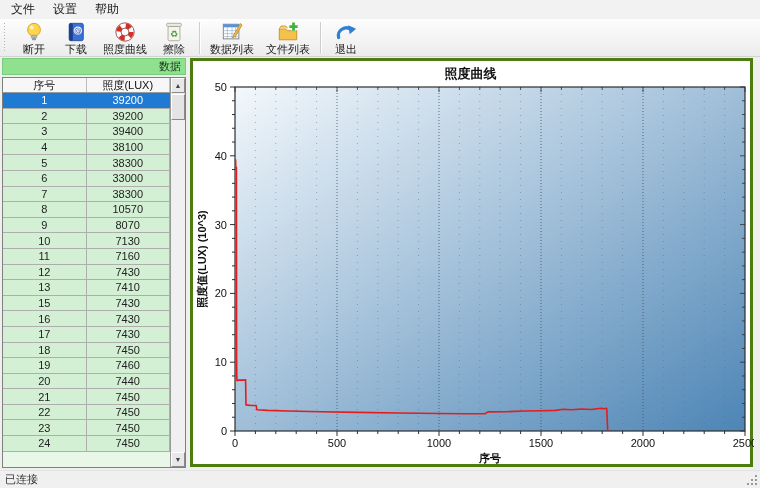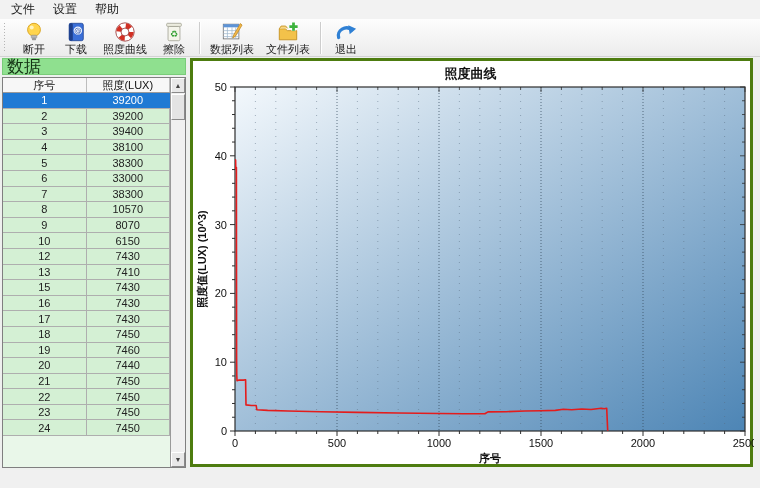--- a/index.html
+++ b/index.html
@@ -23,21 +23,21 @@
   .ticon { width:24px; height:22px; display:block; }
   .tlabel { line-height:12px; white-space:nowrap; }
   .tsep { width:1px; height:32px; background:#cdcdcd; box-shadow:1px 0 0 #ffffff; margin:0 4px; }
 
   
   .main { position:absolute; top:57px; left:0; right:0; bottom:18px; background:#eef0ee; }
 
   
   .left-panel { position:absolute; left:2px; top:1px; width:184px; bottom:2px; }
   .green-header { height:17px; background:#8fe08f; border:1px solid #79cc79;
-    font-size:17px; line-height:15px; padding:0 4px; color:#143314; }
+    font-size:11px; line-height:15px; padding:0 4px; color:#143314;text-align:right; }
   .table-wrap { position:absolute; top:19px; left:0; right:0; bottom:0;
     border:1px solid #7f7f7f; background:#fff; display:flex; overflow:hidden; }
   .grid-col { flex:1 1 auto; display:flex; flex-direction:column; overflow:hidden; background:#e9f7e9; }
   .grid-header { display:flex; height:15px; background:#f7f7f7; border-bottom:1px solid #9a9a9a;
     font-size:11px; color:#111; flex:0 0 auto; }
   .grid-header .cell { border-right:1px solid #bdbdbd; }
   .rows { flex:1 1 auto; overflow:hidden; }
   .row { display:flex; height:15.6px; background:#d4f0d4; border-bottom:1px solid #aeaeae;
     font-size:11px; color:#222; }
   .row .cell { border-right:1px solid #aeaeae; }
@@ -204,21 +204,25 @@
               <div class="row">
                 <div class="cell">8</div>
                 <div class="cell">10570</div>
               </div>
               <div class="row">
                 <div class="cell">9</div>
                 <div class="cell">8070</div>
               </div>
               <div class="row">
                 <div class="cell">10</div>
-                <div class="cell">6150</div>
+                <div class="cell">7130</div>
+              </div>
+              <div class="row">
+                <div class="cell">11</div>
+                <div class="cell">7160</div>
               </div>
               <div class="row">
                 <div class="cell">12</div>
                 <div class="cell">7430</div>
               </div>
               <div class="row">
                 <div class="cell">13</div>
                 <div class="cell">7410</div>
               </div>
               <div class="row">
@@ -427,14 +431,27 @@
           <text x="34" y="98.80000000000001" text-anchor="end" font-size="11" fill="#111">40</text>
           <text x="34" y="30" text-anchor="end" font-size="11" fill="#111">50</text>
           <text x="297" y="401" text-anchor="middle" font-size="11" font-weight="bold" fill="#111">序号</text>
           <text x="13" y="198" text-anchor="middle" font-size="11" font-weight="bold" fill="#111" transform="rotate(-90 13 198)">照度值(LUX) (10^3)</text>
           <polyline points="42.2,100.3 42.6,98.9 42.8,107.9 43.0,106.5 43.2,107.2 43.4,106.5 43.6,297.1 43.8,314.3 44.0,319.8 46.1,319.1 50.2,319.1 52.6,318.7 53.0,343.9 58.3,344.5 63.2,344.5 63.8,348.7 74.6,349.4 95.0,350.0 127.7,350.7 164.4,351.4 205.2,352.0 246.0,352.5 270.5,352.8 291.9,352.8 295.0,350.9 313.3,350.7 331.7,350.0 348.0,349.7 362.3,349.4 370.4,348.3 378.6,348.8 388.8,348.0 398.0,348.5 404.1,347.8 408.2,347.3 411.2,347.8 413.7,347.3 414.7,369.7" fill="none" stroke="#e41c1c" stroke-width="1.6" stroke-linejoin="round" clip-path="url(#plotclip)"></polyline>
         </svg>
     </div>
 
   </div>
 
+  <div class="statusbar">
+    <span>已连接</span>
+    <svg class="resize-grip" viewBox="0 0 13 13">
+      <g fill="#9a9a9a">
+        <rect x="9" y="9" width="2" height="2"></rect>
+          <rect x="9" y="5" width="2" height="2"></rect>
+        <rect x="9" y="1" width="2" height="2"></rect>
+          <rect x="5" y="9" width="2" height="2"></rect>
+        <rect x="5" y="5" width="2" height="2"></rect>
+          <rect x="1" y="9" width="2" height="2"></rect>
+      </g>
+    </svg>
+  </div>
 
 </div>
 
 </body></html>

